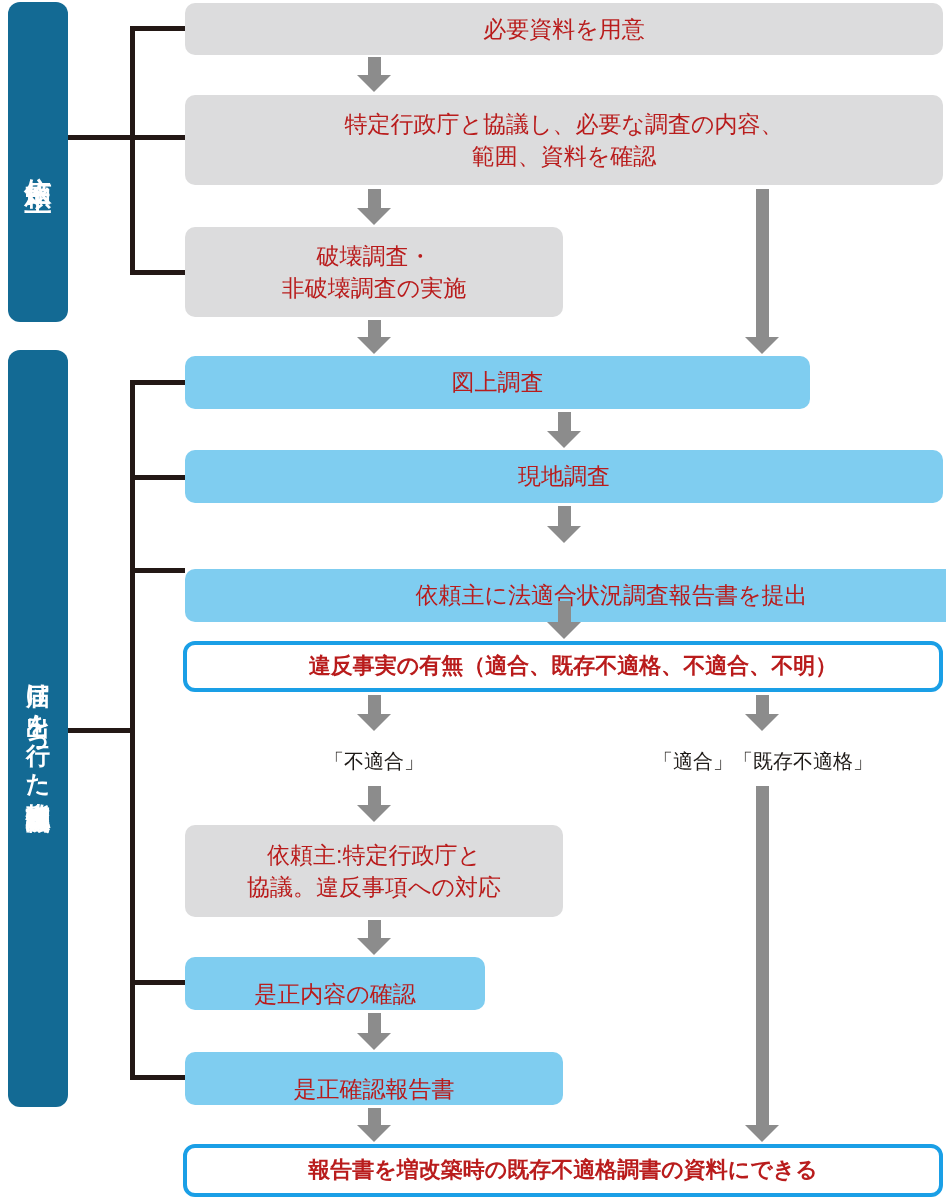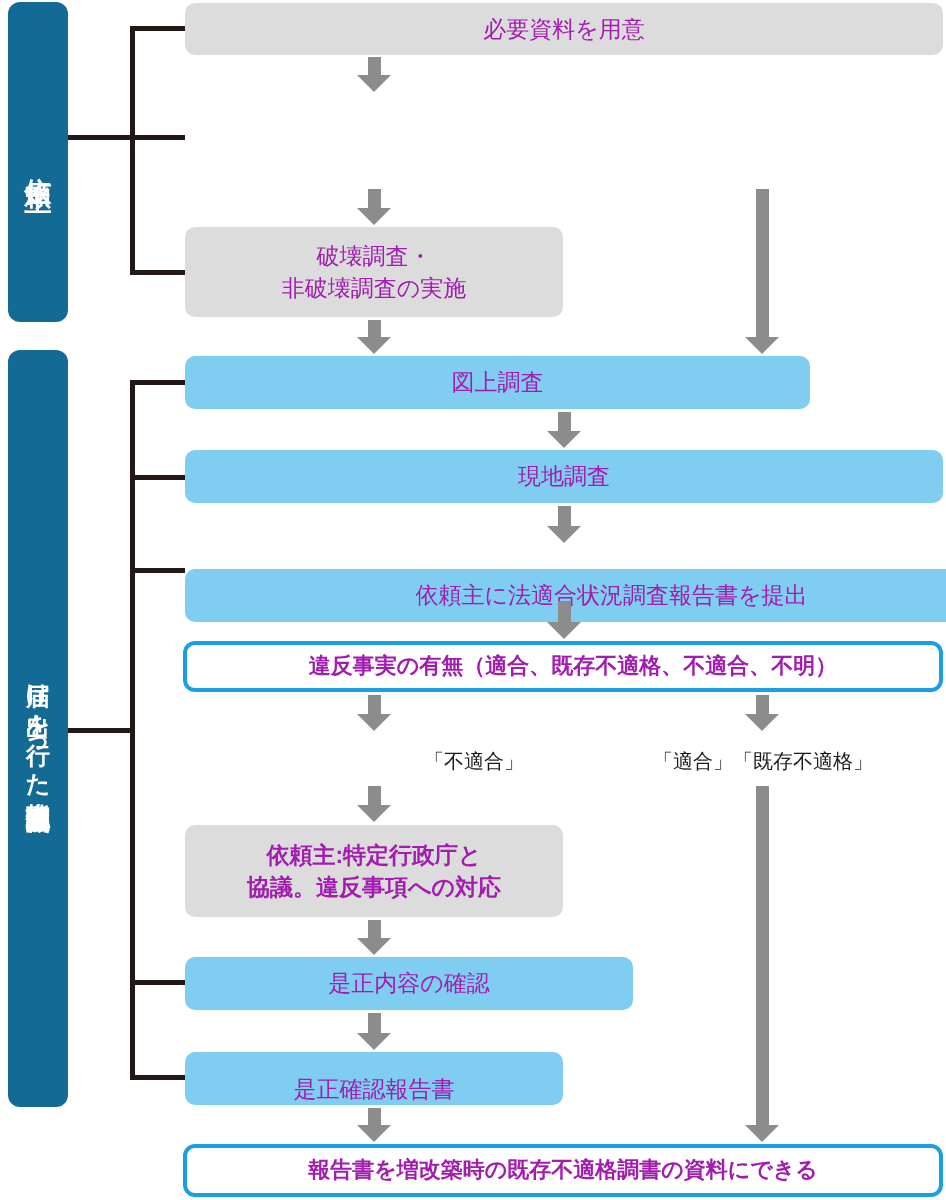--- a/index.html
+++ b/index.html
@@ -17,21 +17,21 @@
     writing-mode:vertical-rl; text-orientation:upright;
     display:flex; align-items:center; justify-content:center;
   }
   .lane-client { top:2px; height:320px; font-size:27px; letter-spacing:4px; }
   .lane-agency { top:350px; height:757px; font-size:24px; letter-spacing:1px; }
 
   
   .box {
     position:absolute;
     display:flex; align-items:center; justify-content:center;
-    text-align:center; color:#a21caf;
+    text-align:center; color:#b91c1c;
     font-size:23px; line-height:1.4;
     border-radius:10px; white-space:pre-line;
   }
   .box.gray { background:#dcdcdd; }
   .box.blue { background:#7fcdf0; }
   .box.outline {
     background:#ffffff; border:4px solid #1a9fe6;
     border-radius:12px; font-weight:bold; font-size:22px;
   }
 
@@ -79,20 +79,24 @@
   <div class="bline" style="left:130px; top:475px; width:55px; height:5px;"></div>
   <div class="bline" style="left:130px; top:568px; width:55px; height:5px;"></div>
   <div class="bline" style="left:68px; top:728px; width:62px; height:5px;"></div>
   <div class="bline" style="left:130px; top:980px; width:55px; height:5px;"></div>
   <div class="bline" style="left:130px; top:1075px; width:55px; height:5px;"></div>
 
   <div class="box gray" style="left:185px; top:3px; width:758px; height:52px;">
     <span>必要資料を用意</span>
   </div>
 
+  <div class="box gray" style="left:185px; top:95px; width:758px; height:90px;">
+    <span>特定行政庁と協議し、必要な調査の内容、
+範囲、資料を確認</span>
+  </div>
 
   <div class="box gray" style="left:185px; top:227px; width:378px; height:90px;">
     <span>破壊調査・
 非破壊調査の実施</span>
   </div>
 
   <div class="box blue" style="left:185px; top:356px; width:625px; height:53px;">
     <span>図上調査</span>
   </div>
 
@@ -101,29 +105,29 @@
   </div>
 
   <div class="box blue" style="left:185px; top:545px; width:853px; height:53px;margin-top:24px;">
     <span>依頼主に法適合状況調査報告書を提出</span>
   </div>
 
   <div class="box outline" style="left:183px; top:641px; width:760px; height:51px;padding-left:20px;">
     <span>違反事実の有無（適合、既存不適格、不適合、不明）</span>
   </div>
 
-  <div class="branch-label" style="left:224px; top:748px;text-align:right;">「不適合」</div>
+  <div class="branch-label" style="left:224px; top:748px;">「不適合」</div>
   <div class="branch-label" style="left:613px; top:748px;">「適合」「既存不適格」</div>
 
-  <div class="box gray" style="left:185px; top:825px; width:378px; height:92px;font-weight:bold;">
+  <div class="box gray" style="left:185px; top:825px; width:378px; height:92px;">
     <span>依頼主:特定行政庁と
 協議。違反事項への対応</span>
   </div>
 
-  <div class="box blue" style="left:185px; top:957px; width:448px; height:53px;">
+  <div class="box blue" style="left:185px; top:957px; width:300px; height:53px;align-items:flex-end;">
     <span>是正内容の確認</span>
   </div>
 
   <div class="box blue" style="left:185px; top:1052px; width:378px; height:53px;align-items:flex-end;">
     <span>是正確認報告書</span>
   </div>
 
   <div class="box outline" style="left:183px; top:1144px; width:760px; height:53px;">
     <span>報告書を増改築時の既存不適格調書の資料にできる</span>
   </div>

